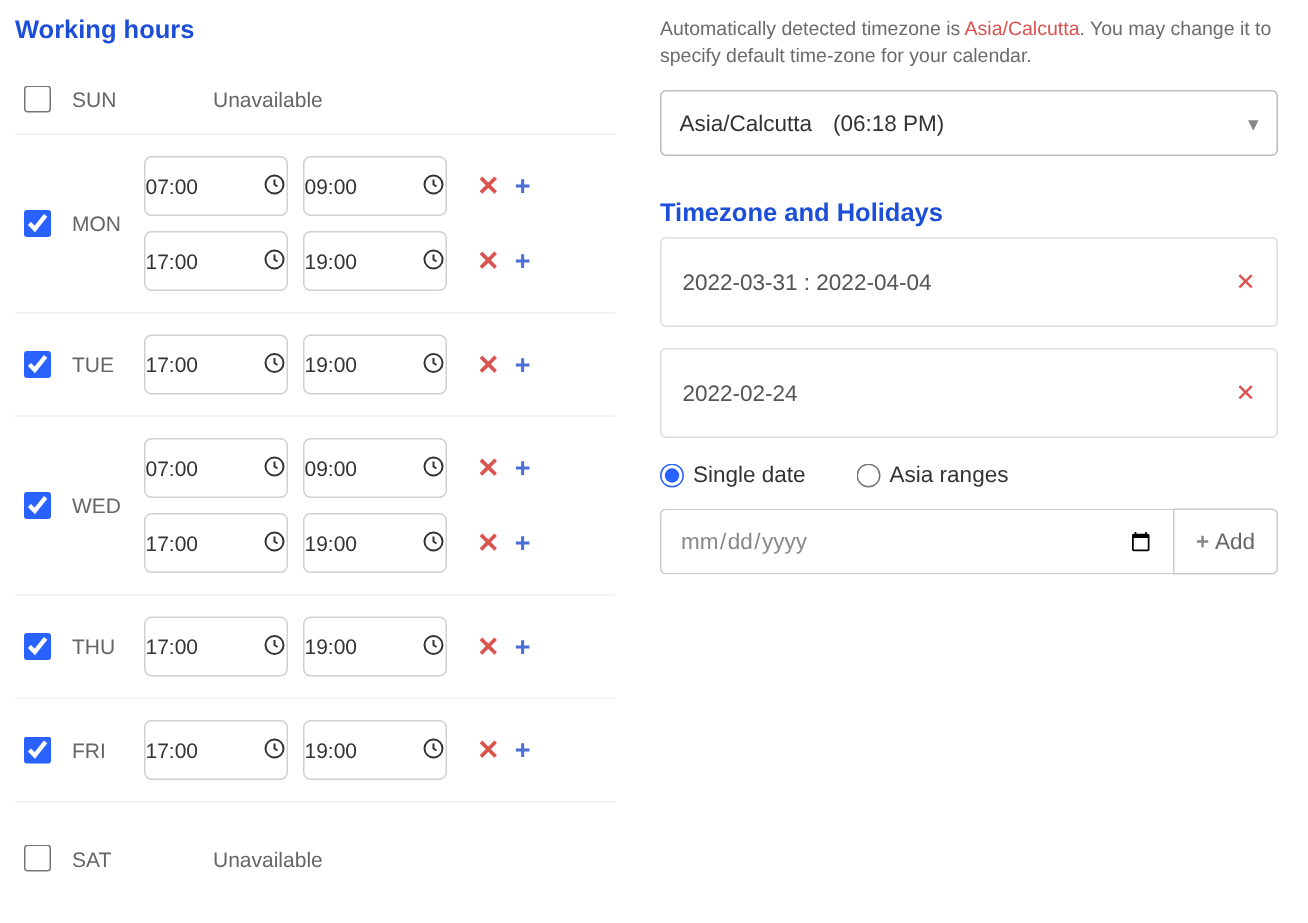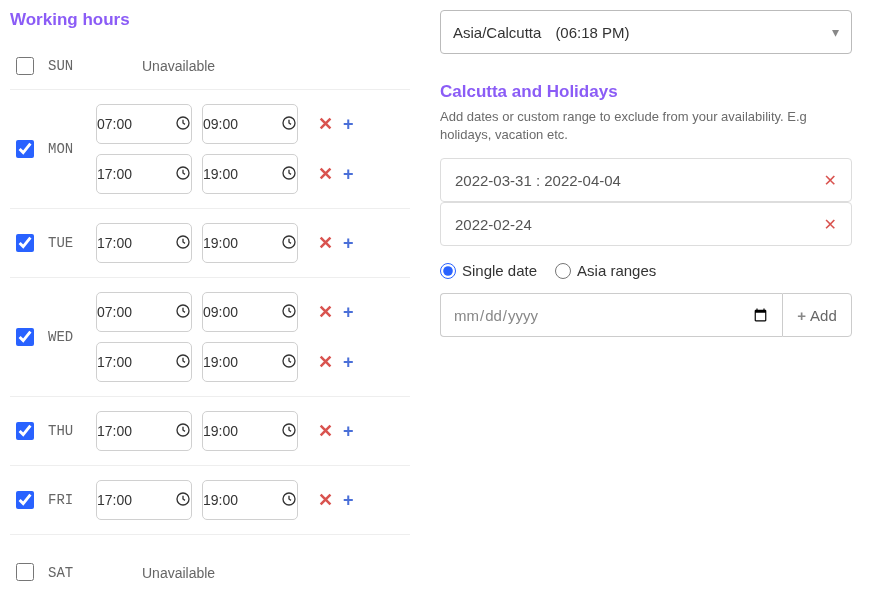--- a/index.html
+++ b/index.html
@@ -1,44 +1,44 @@
 <!DOCTYPE html>
 <html><head>
 <meta charset="utf-8">
 <style>
   * { box-sizing: border-box; margin: 0; padding: 0; }
   body { font-family: -apple-system, BlinkMacSystemFont, "Segoe UI", Arial, sans-serif; font-size: 14px; color: #333; background: #fff; }
   .container { display: flex; width: 872px; height: 615px; }
   .left { width: 420px; padding: 10px 10px 10px 10px; }
   .right { flex: 1; padding: 10px 20px 10px 20px; }
-  h3 { font-size: 17px; font-weight: 600; color: #8b5cf6; margin-bottom: 12px; }
+  h3 { font-size: 17px; font-weight: 600; color: #1d4ed8; margin-bottom: 12px; }
   .right h3 { margin-bottom: 6px; }
   .right-desc { font-size: 13px; color: #6b6b6b; margin-bottom: 14px; line-height: 1.4; }
   .tz-highlight { color: #d9534f; }
   .day-row { display: flex; align-items: center; border-bottom: 1px solid #eee; padding: 2px 0; min-height: 48px; }
   .day-row:last-child { border-bottom: none; align-items: flex-end; }
   .day-checkbox { width: 18px; height: 18px; margin: 0 14px 0 6px; accent-color: #2962ff; cursor: pointer; }
-  .day-label { width: 48px; color: #666; font-size: 14px; font-family: Liberation Mono, monospace; }
+  .day-label { width: 48px; color: #666; font-size: 14px; }
   .unavailable { color: #666; font-size: 14px; margin-left: 46px; }
   .slots { display: flex; flex-direction: column; gap: 10px; padding: 12px 0; }
   .slot-row { display: flex; align-items: center; gap: 10px; }
   .time-box { display: flex; align-items: center; width: 96px; height: 40px; border: 1px solid #d0d0d0; border-radius: 5px; padding: 0 0; justify-content: space-between; background: #fff; cursor: pointer; }
   .time-box span { font-size: 14px; color: #333; }
   .clock-svg { width: 16px; height: 16px; }
   .actions { display: flex; align-items: center; gap: 6px; margin-left: 8px; }
   .icon-btn { cursor: pointer; font-size: 18px; font-weight: bold; line-height: 1; padding: 2px; }
   .x-red { color: #d9534f; }
   .plus-blue { color: #4a6fd8; }
   .tz-select { display: flex; align-items: center; justify-content: space-between; height: 44px; border: 1px solid #bbb; border-radius: 4px; padding: 0 12px; cursor: pointer; margin-bottom: 28px; }
   .tz-select-left { display: flex; gap: 14px; color: #333; font-size: 15px; }
   .caret-down { color: #888; }
   .excl-list { margin-bottom: 16px; }
-  .excl-row { display: flex; align-items: center; justify-content: space-between; height: 44px; border: 1px solid #ddd; border-radius: 4px; padding: 0 14px; margin-bottom: 0; color: #555; font-size: 15px; }
+  .excl-row { display: flex; align-items: center; justify-content: space-between; height: 60px; border: 1px solid #ddd; border-radius: 4px; padding: 0 14px; margin-bottom: 14px; color: #555; font-size: 15px; }
   .excl-row .x-red { font-size: 16px; cursor: pointer; }
-  .radio-row { display: flex; align-items: center; gap: 18px; margin-bottom: 14px; }
+  .radio-row { display: flex; align-items: center; gap: 34px; margin-bottom: 14px; }
   .radio-item { display: flex; align-items: center; gap: 6px; cursor: pointer; }
   .radio-item input { width: 16px; height: 16px; accent-color: #2962ff; cursor: pointer; }
   .radio-item span { font-size: 15px; color: #333; }
   .add-row { display: flex; }
   .date-input { flex: 1; height: 44px; border: 1px solid #ccc; border-right: none; border-radius: 4px 0 0 4px; padding: 0 12px; font-size: 15px; color: #888; font-family: inherit; }
   .add-btn { width: 70px; height: 44px; border: 1px solid #ccc; border-radius: 0 4px 4px 0; background: #fff; color: #666; font-size: 15px; cursor: pointer; display: flex; align-items: center; justify-content: center; gap: 4px; }
   .add-btn .plus-gray { font-weight: bold; color: #888; }
 </style>
 </head>
 <body>
@@ -223,30 +223,32 @@
           </div>
         </div>
         <div class="day-row">
           <input type="checkbox" class="day-checkbox" style="">
           <div class="day-label">SAT</div>
           <div class="unavailable">Unavailable</div>
         </div>
       </div>
   </div>
   <div class="right">
+    <p class="right-desc">
+      <span>Automatically detected timezone is </span><span class="tz-highlight">Asia/Calcutta</span><span>. You may change it to specify default time-zone for your calendar.</span>
+    </p>
     <div class="tz-select">
       <div class="tz-select-left">
         <span>Asia/Calcutta</span>
         <span>(06:18 PM)</span>
       </div>
       <span class="caret-down">▾</span>
     </div>
 
-    <h3>Calcutta and Holidays</h3>
-    <p class="right-desc">Add dates or custom range to exclude from your availability. E.g holidays, vacation etc.</p>
+    <h3>Timezone and Holidays</h3>
 
     <div class="excl-list" id="excl-list">
         <div class="excl-row">
           <span>2022-03-31 : 2022-04-04</span>
           <span class="x-red">✕</span>
         </div>
         <div class="excl-row">
           <span>2022-02-24</span>
           <span class="x-red">✕</span>
         </div>

